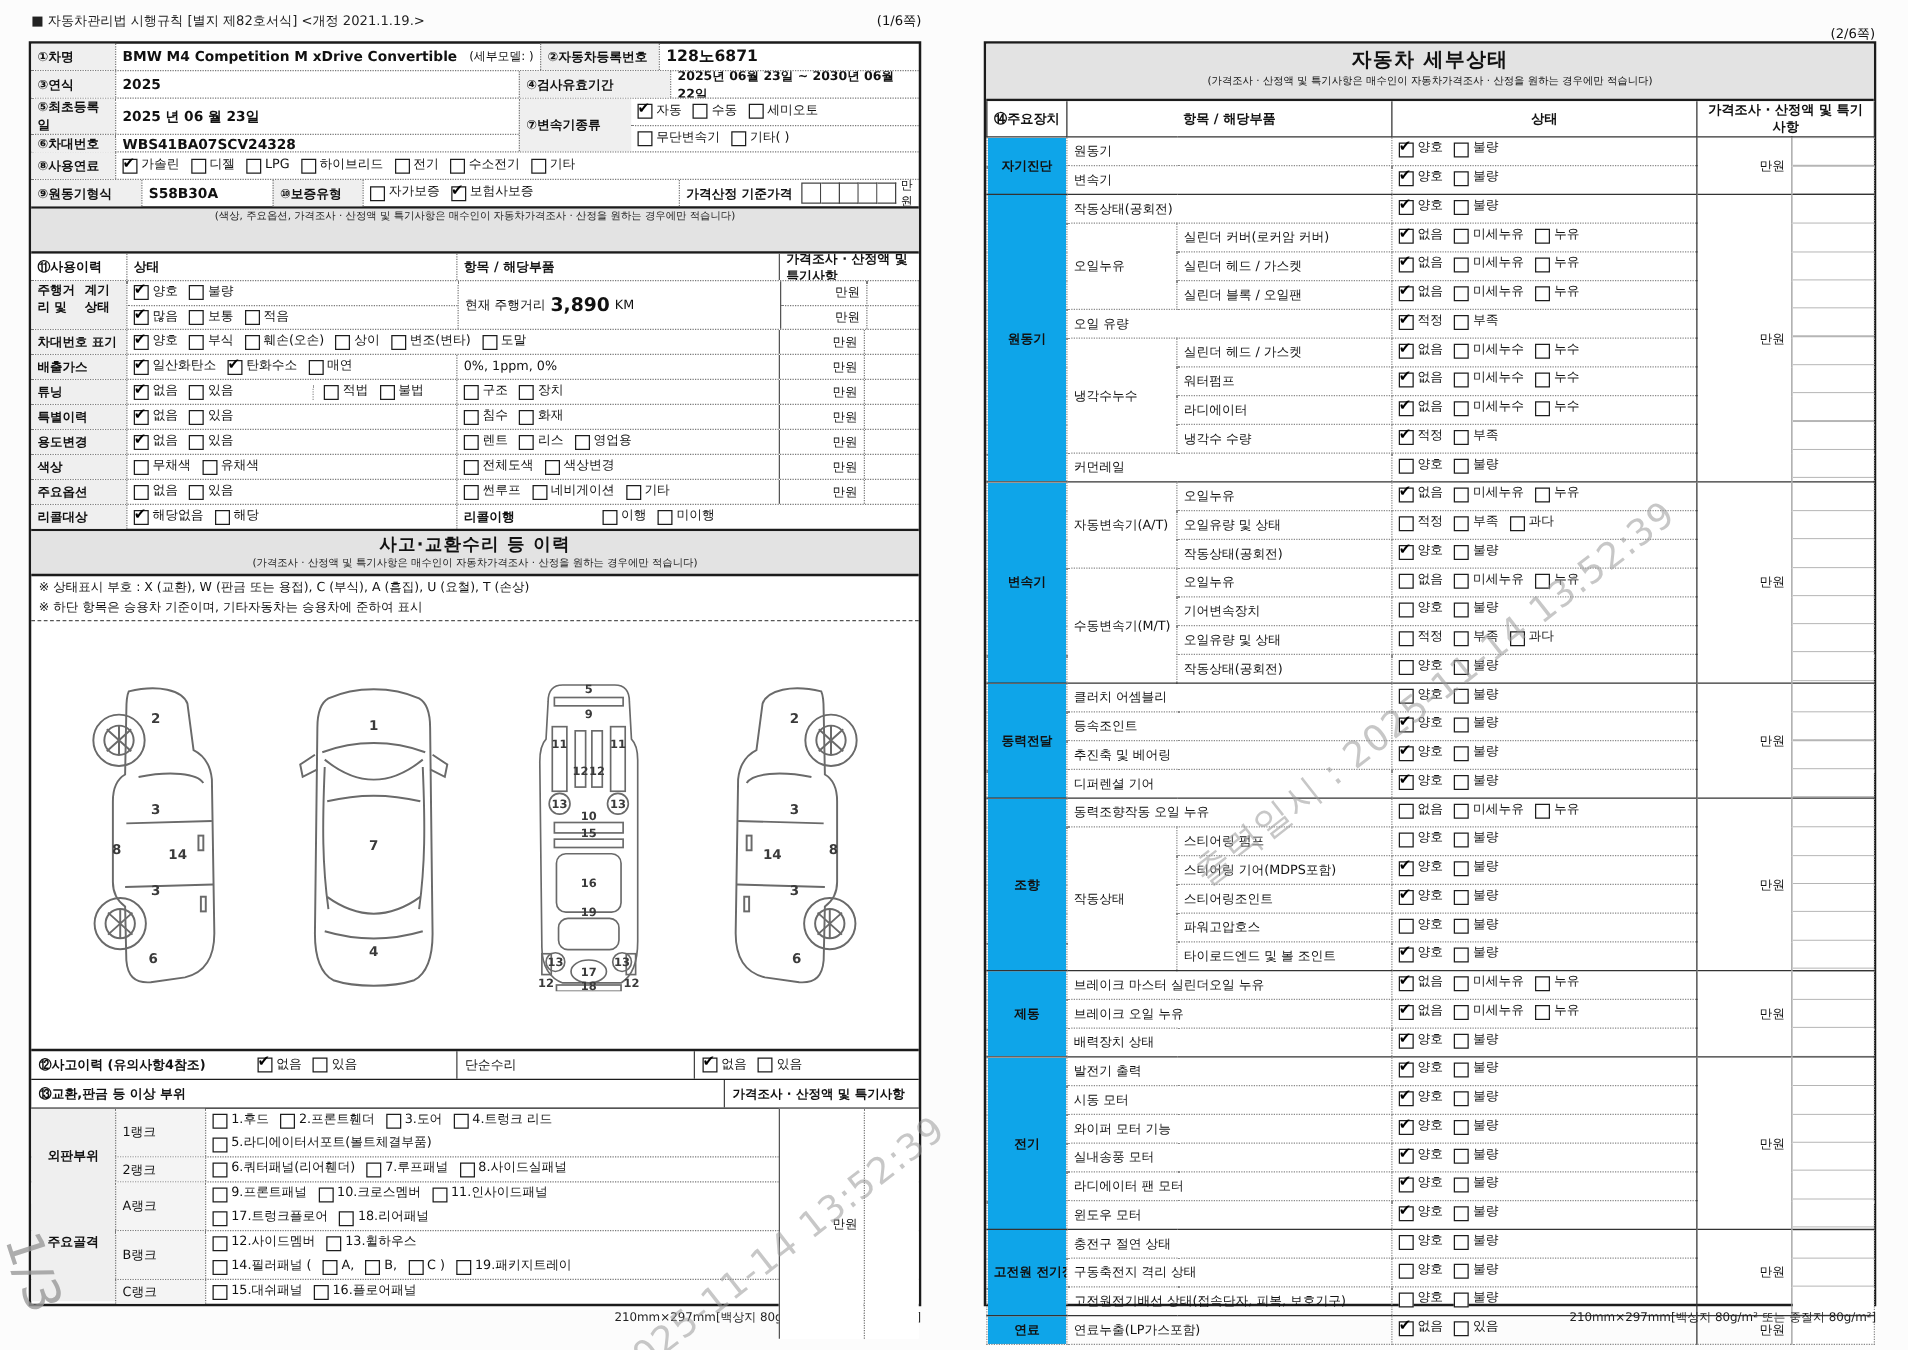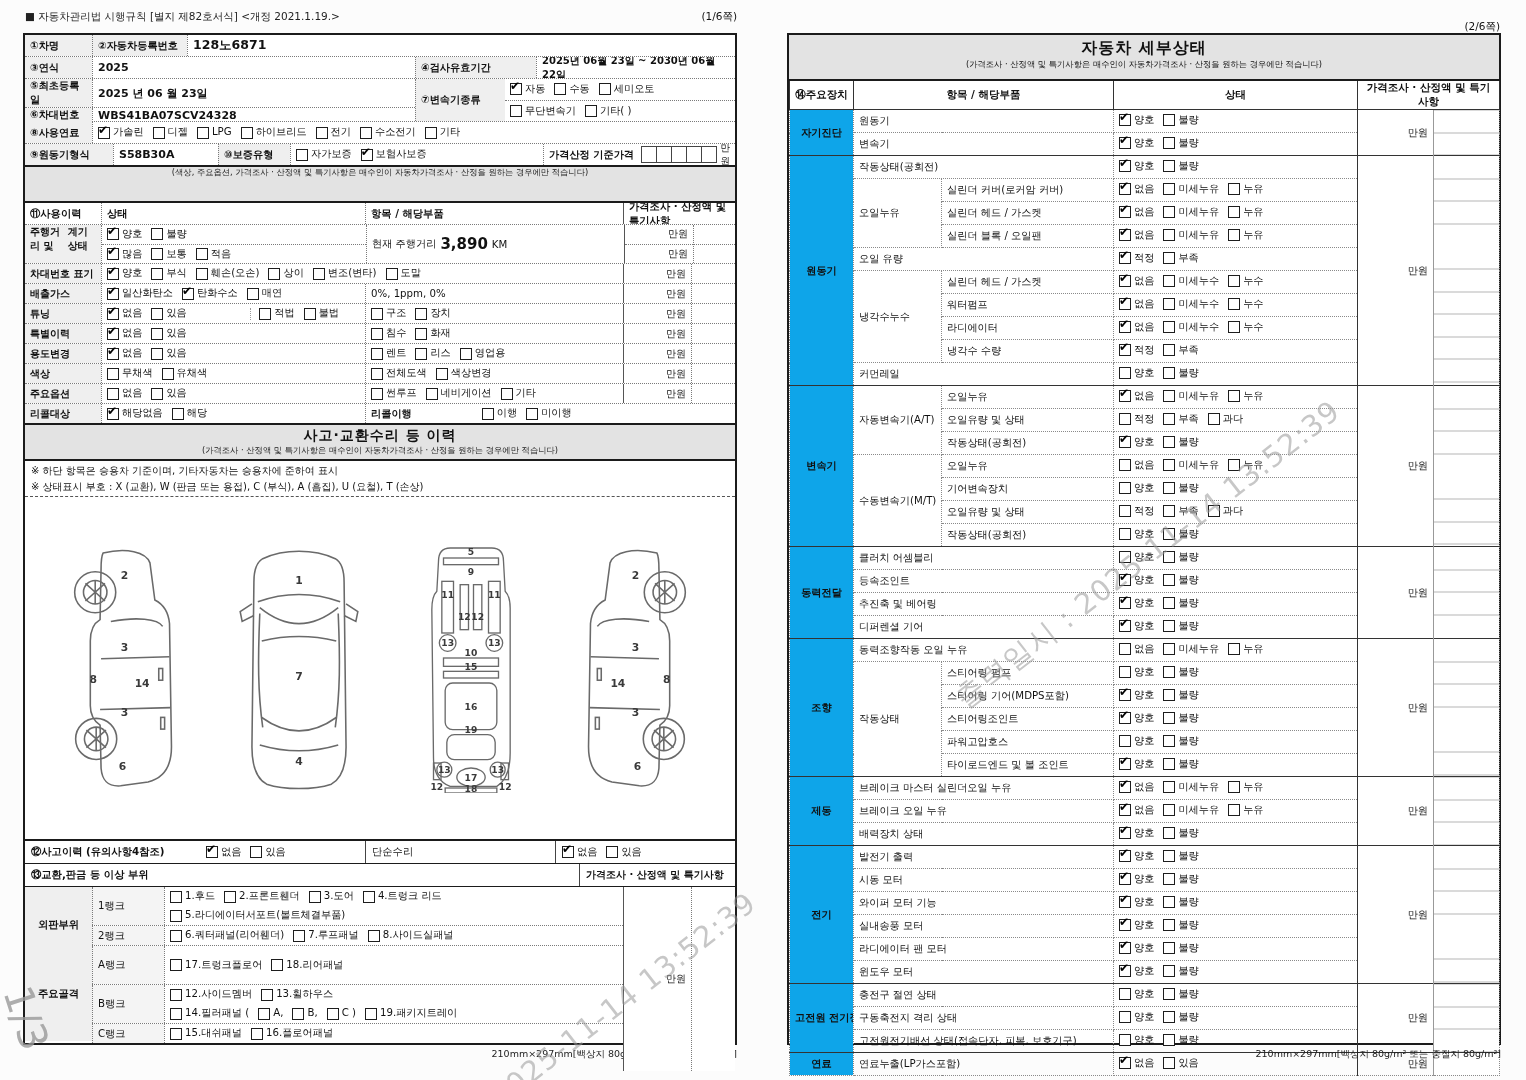--- a/index.html
+++ b/index.html
@@ -109,20 +109,24 @@
 <div class="pg1no">(1/6쪽)</div>
 <div class="pg2no">(2/6쪽)</div>
 
 <div class="page" id="p1">
 
 
 
   <div class="basicblk">
     <div class="fr first h21">
       <div class="fc nl lab" style="width:67px">①차명</div>
+      <div class="fc" style="width:340px;justify-content:space-between">
+        <span class="vb">BMW M4 Competition M xDrive Convertible</span>
+        <span class="sm">(세부모델:   )</span>
+      </div>
       <div class="fc lab" style="width:95px">②자동차등록번호</div>
       <div class="fc grow vb" style="font-size:12.5px">128노6871</div>
     </div>
     <div class="fr h21">
       <div class="fc nl lab" style="width:67px">③연식</div>
       <div class="fc vb" style="width:323px">2025</div>
       <div class="fc lab" style="width:121px">④검사유효기간</div>
       <div class="fc grow vb" style="font-size:10px">2025년 06월 23일 ~ 2030년 06월 22일</div>
     </div>
     <div class="fr" style="height:42px">
@@ -504,22 +508,22 @@
       </div>
     </div>
   </div>
 
   <div class="band">
     <div class="bt">사고·교환수리 등 이력</div>
     <div class="bs">(가격조사 · 산정액 및 특기사항은 매수인이 자동차가격조사 · 산정을 원하는 경우에만 적습니다)</div>
   </div>
 
   <div class="accnotes">
+    <div>※ 상태표시 부호 :  X (교환), W (판금 또는 용접), C (부식), A (흠집), U (요철), T (손상)</div>
     <div>※ 하단 항목은 승용차 기준이며, 기타자동차는 승용차에 준하여 표시</div>
-    <div>※ 상태표시 부호 :  X (교환), W (판금 또는 용접), C (부식), A (흠집), U (요철), T (손상)</div>
   </div>
 
   <div class="diagram">
 
     <svg width="132" height="250" viewBox="0 0 135 255">
       <path d="M44,10 C68,4 88,9 92,20 L97,58 C107,63 111,72 112,82 L114,208 C114,227 107,240 90,244 L62,248 C48,249 43,242 42,230 L41,186 C34,181 31,174 31,166 L31,100 C31,90 34,82 41,78 L42,26 C42,16 43,12 44,10 Z"></path>
       <path d="M42,118 L112,116 M41,170 L113,168 M52,80 C78,75 100,77 105,85"></path>
       <circle cx="36" cy="50" r="21"></circle>
         <circle cx="36" cy="50" r="12"></circle>
       <path d="M26,41 L46,59 M46,41 L26,59 M36,38 L36,62"></path>
@@ -691,20 +695,34 @@
           </div>
         </div>
     </div>
     <div class="prow" style="height:38px">
       <div class="pc nl pc-grp" style="height:95px;margin-bottom:-57px;position:relative;z-index:2;background:#efefef">주요골격</div>
       <div class="pc pc-rank">A랭크</div>
       <div class="pc pc-items">
         <div class="ln">
             <span class="cb">
               <span class="box"></span>
+              <span class="cl">9.프론트패널</span>
+            </span>
+            <span class="cb">
+              <span class="box"></span>
+              <span class="cl">10.크로스멤버</span>
+            </span>
+            <span class="cb">
+              <span class="box"></span>
+              <span class="cl">11.인사이드패널</span>
+            </span>
+          </div>
+        <div class="ln">
+            <span class="cb">
+              <span class="box"></span>
               <span class="cl">17.트렁크플로어</span>
             </span>
             <span class="cb">
               <span class="box"></span>
               <span class="cl">18.리어패널</span>
             </span>
           </div>
       </div>
     </div>
     <div class="prow" style="height:38px">

